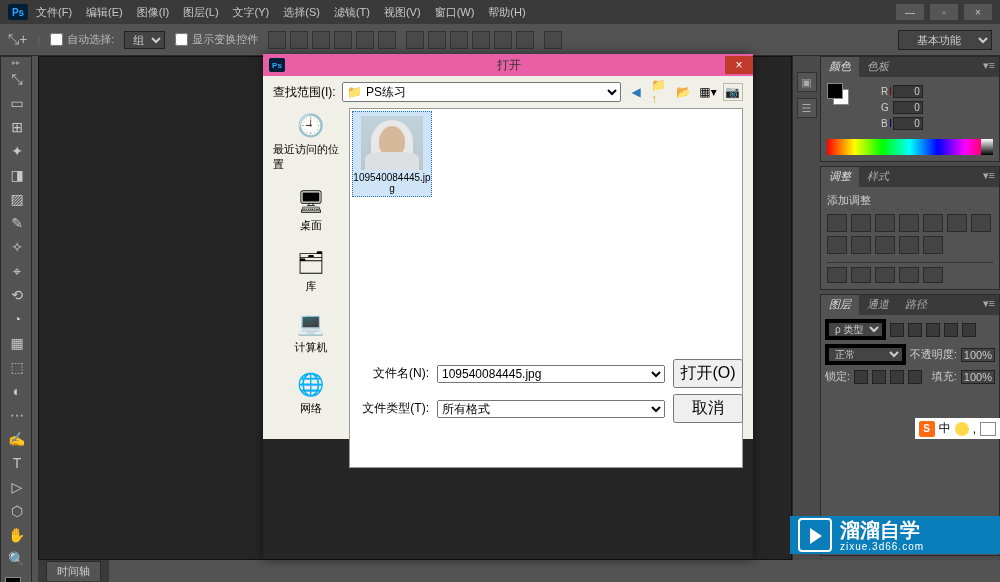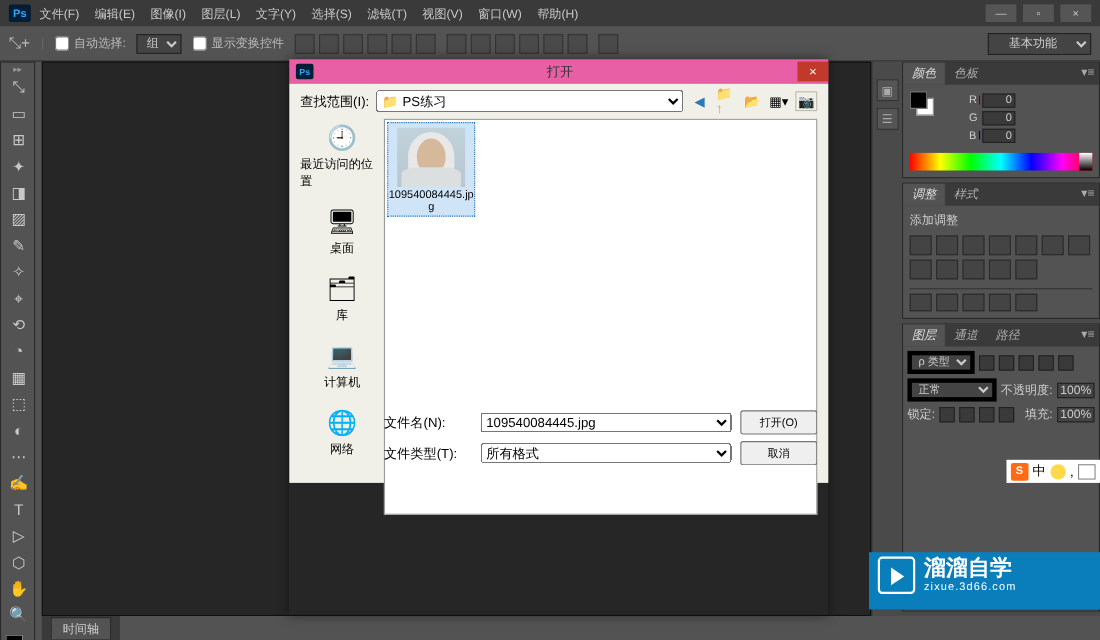--- a/index.html
+++ b/index.html
@@ -94,26 +94,26 @@
 .od-files .file-item.selected { border: 1px dotted #2371b9; background: #cfe4f7; }
 .od-files .thumb { width: 62px; height: 54px; background: #ddd; margin: 2px; position: relative; overflow: hidden; }
 .thumb .sky { position: absolute; inset: 0; background: linear-gradient(#c2d2da, #b7c8d2); }
 .thumb .face { position: absolute; left: 18px; top: 10px; width: 26px; height: 32px; background: #d6b89a; border-radius: 50% 50% 45% 45%; }
 .thumb .hood { position: absolute; left: 10px; top: 4px; width: 42px; height: 44px; background: #e8e8e8; border-radius: 50% 50% 30% 30%; }
 .thumb .body { position: absolute; left: 4px; top: 36px; width: 54px; height: 20px; background: #dcdfe0; border-radius: 30% 30% 0 0; }
 .od-files .file-label { font-size: 10px; text-align: center; word-break: break-all; width: 78px; }
 
 .od-bottom { position: absolute; left: 86px; right: 10px; bottom: 10px; font-size: 12px; }
 .od-row { display: flex; align-items: center; gap: 8px; margin-bottom: 6px; }
-.od-row label { width: 80px; text-align: left; }
+.od-row label { width: 80px; text-align: right; }
 .od-row select { flex: 1; font-size: 12px; }
-.od-row button { width: 70px; font-size: 10px; padding: 2px 0; }
-
-
-.watermark { position: absolute; right: 0; bottom: 28px; width: 210px; height: 52px; background: #0a7eba; color: #fff; display: flex; padding: 4px 8px; gap: 8px; }
+.od-row button { width: 70px; font-size: 16px; padding: 2px 0; }
+
+
+.watermark { position: absolute; right: 0; bottom: 28px; width: 210px; height: 38px; background: #0a7eba; color: #fff; display: flex; align-items: center; padding: 4px 8px; gap: 8px; }
 .watermark .play { width: 34px; height: 34px; border: 2px solid #fff; border-radius: 4px; position: relative; }
 .watermark .play::after { content: ""; position: absolute; left: 10px; top: 8px; border-left: 12px solid #fff; border-top: 8px solid transparent; border-bottom: 8px solid transparent; }
 .watermark .wm-text { display: flex; flex-direction: column; line-height: 1.1; }
 .watermark .wm-big { font-size: 20px; font-weight: bold; }
 .watermark .wm-small { font-size: 10px; letter-spacing: 1px; }
 
 .ime { position: absolute; right: 0; top: 418px; background: #fff; display: flex; align-items: center; gap: 4px; padding: 2px 4px; font-size: 12px; z-index: 200; }
 .ime .ime-logo { width: 16px; height: 16px; background: #ff6a13; color: #fff; font-size: 10px; font-weight: bold; display: inline-flex; align-items: center; justify-content: center; border-radius: 2px; }
 .ime .ime-dot { width: 14px; height: 14px; background: #ffd94a; border-radius: 50%; }
 .ime .ime-kb { width: 16px; height: 14px; border: 1px solid #888; }

